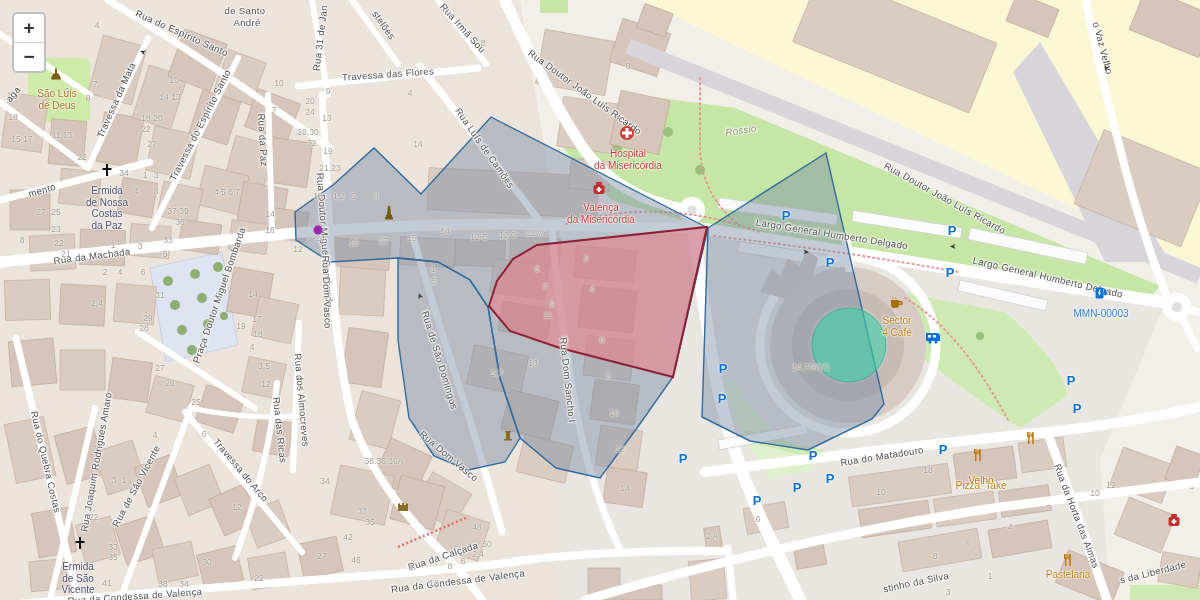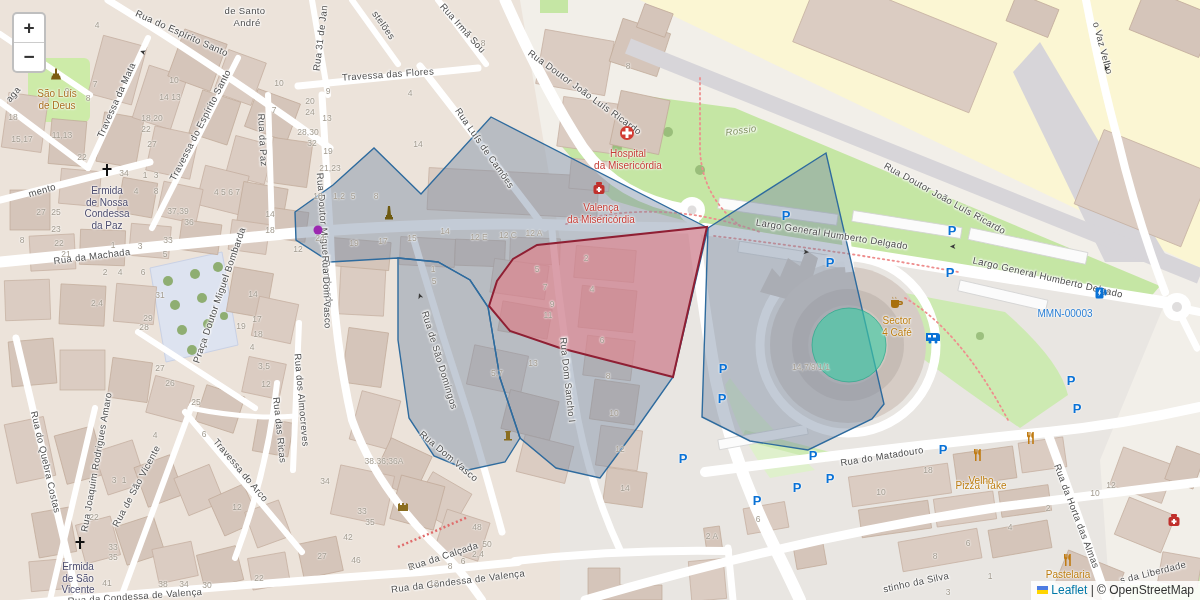--- a/index.html
+++ b/index.html
@@ -314,21 +314,21 @@
       <div class="hn" style="left: 13px; top: 117px; transform: translate(-50%, -50%) rotate(0deg);">18</div>
       <div class="hn" style="left: 82px; top: 157px; transform: translate(-50%, -50%) rotate(0deg);">22</div>
       <div class="hn" style="left: 41px; top: 212px; transform: translate(-50%, -50%) rotate(0deg);">27</div>
       <div class="hn" style="left: 56px; top: 212px; transform: translate(-50%, -50%) rotate(0deg);">25</div>
       <div class="hn" style="left: 56px; top: 229px; transform: translate(-50%, -50%) rotate(0deg);">23</div>
       <div class="hn" style="left: 145px; top: 175px; transform: translate(-50%, -50%) rotate(0deg);">1</div>
       <div class="hn" style="left: 156px; top: 175px; transform: translate(-50%, -50%) rotate(0deg);">3</div>
       <div class="hn" style="left: 136px; top: 191px; transform: translate(-50%, -50%) rotate(0deg);">4</div>
       <div class="hn" style="left: 156px; top: 191px; transform: translate(-50%, -50%) rotate(0deg);">8</div>
       <div class="hn" style="left: 178px; top: 211px; transform: translate(-50%, -50%) rotate(0deg);">37,39</div>
-      <div class="hn" style="left: 189px; top: 222px; transform: translate(-50%, -50%) rotate(0deg);">36</div>
+      <div class="hn" style="left: 180px; top: 222px; transform: translate(-50%, -50%) rotate(0deg);">36</div>
       <div class="hn" style="left: 227px; top: 192px; transform: translate(-50%, -50%) rotate(0deg);">4 5 6 7</div>
       <div class="hn" style="left: 279px; top: 83px; transform: translate(-50%, -50%) rotate(0deg);">10</div>
       <div class="hn" style="left: 310px; top: 101px; transform: translate(-50%, -50%) rotate(0deg);">20</div>
       <div class="hn" style="left: 310px; top: 112px; transform: translate(-50%, -50%) rotate(0deg);">24</div>
       <div class="hn" style="left: 274px; top: 110px; transform: translate(-50%, -50%) rotate(0deg);">7</div>
       <div class="hn" style="left: 327px; top: 118px; transform: translate(-50%, -50%) rotate(0deg);">13</div>
       <div class="hn" style="left: 308px; top: 132px; transform: translate(-50%, -50%) rotate(0deg);">28,30</div>
       <div class="hn" style="left: 312px; top: 143px; transform: translate(-50%, -50%) rotate(0deg);">32</div>
       <div class="hn" style="left: 328px; top: 151px; transform: translate(-50%, -50%) rotate(0deg);">19</div>
       <div class="hn" style="left: 330px; top: 168px; transform: translate(-50%, -50%) rotate(0deg);">21,23</div>
@@ -382,39 +382,39 @@
       <div class="hn" style="left: 463px; top: 561px; transform: translate(-50%, -50%) rotate(0deg);">6</div>
       <div class="hn" style="left: 450px; top: 566px; transform: translate(-50%, -50%) rotate(0deg);">8</div>
       <div class="hn" style="left: 107px; top: 583px; transform: translate(-50%, -50%) rotate(0deg);">41</div>
       <div class="hn" style="left: 113px; top: 547px; transform: translate(-50%, -50%) rotate(0deg);">33</div>
       <div class="hn" style="left: 113px; top: 557px; transform: translate(-50%, -50%) rotate(0deg);">35</div>
       <div class="hn" style="left: 94px; top: 517px; transform: translate(-50%, -50%) rotate(0deg);">22</div>
       <div class="hn" style="left: 114px; top: 480px; transform: translate(-50%, -50%) rotate(0deg);">3</div>
       <div class="hn" style="left: 124px; top: 480px; transform: translate(-50%, -50%) rotate(0deg);">1</div>
       <div class="hn" style="left: 163px; top: 584px; transform: translate(-50%, -50%) rotate(0deg);">38</div>
       <div class="hn" style="left: 184px; top: 584px; transform: translate(-50%, -50%) rotate(0deg);">34</div>
-      <div class="hn" style="left: 207px; top: 585px; transform: translate(-50%, -50%) rotate(0deg); text-align: right;">30</div>
+      <div class="hn" style="left: 207px; top: 562px; transform: translate(-50%, -50%) rotate(0deg); text-align: right;">30</div>
       <div class="hn" style="left: 259px; top: 578px; transform: translate(-50%, -50%) rotate(0deg);">22</div>
       <div class="hn" style="left: 237px; top: 507px; transform: translate(-50%, -50%) rotate(0deg);">12</div>
       <div class="hn" style="left: 204px; top: 434px; transform: translate(-50%, -50%) rotate(0deg);">6</div>
       <div class="hn" style="left: 155px; top: 435px; transform: translate(-50%, -50%) rotate(0deg);">4</div>
       <div class="hn" style="left: 22px; top: 240px; transform: translate(-50%, -50%) rotate(0deg);">8</div>
       <div class="hn" style="left: 59px; top: 243px; transform: translate(-50%, -50%) rotate(0deg);">22</div>
       <div class="hn" style="left: 66px; top: 254px; transform: translate(-50%, -50%) rotate(0deg);">21</div>
       <div class="hn" style="left: 113px; top: 245px; transform: translate(-50%, -50%) rotate(0deg);">1</div>
       <div class="hn" style="left: 140px; top: 246px; transform: translate(-50%, -50%) rotate(0deg);">3</div>
       <div class="hn" style="left: 168px; top: 240px; transform: translate(-50%, -50%) rotate(0deg);">33</div>
       <div class="hn" style="left: 165px; top: 254px; transform: translate(-50%, -50%) rotate(0deg);">5</div>
       <div class="hn" style="left: 105px; top: 272px; transform: translate(-50%, -50%) rotate(0deg);">2</div>
       <div class="hn" style="left: 120px; top: 272px; transform: translate(-50%, -50%) rotate(0deg);">4</div>
       <div class="hn" style="left: 143px; top: 272px; transform: translate(-50%, -50%) rotate(0deg);">6</div>
       <div class="hn" style="left: 160px; top: 295px; transform: translate(-50%, -50%) rotate(0deg);">31</div>
       <div class="hn" style="left: 97px; top: 303px; transform: translate(-50%, -50%) rotate(0deg);">2,4</div>
       <div class="hn" style="left: 148px; top: 318px; transform: translate(-50%, -50%) rotate(0deg); text-align: right;">29</div>
-      <div class="hn" style="left: 144px; top: 328px; transform: translate(-50%, -50%) rotate(0deg); font-family: Liberation Mono, monospace;">28</div>
+      <div class="hn" style="left: 144px; top: 328px; transform: translate(-50%, -50%) rotate(0deg);">28</div>
       <div class="hn" style="left: 160px; top: 368px; transform: translate(-50%, -50%) rotate(0deg);">27</div>
       <div class="hn" style="left: 170px; top: 383px; transform: translate(-50%, -50%) rotate(0deg);">26</div>
       <div class="hn" style="left: 196px; top: 402px; transform: translate(-50%, -50%) rotate(0deg);">25</div>
       <div class="hn" style="left: 253px; top: 294px; transform: translate(-50%, -50%) rotate(0deg);">14</div>
       <div class="hn" style="left: 257px; top: 319px; transform: translate(-50%, -50%) rotate(0deg);">17</div>
       <div class="hn" style="left: 258px; top: 334px; transform: translate(-50%, -50%) rotate(0deg);">18</div>
       <div class="hn" style="left: 241px; top: 326px; transform: translate(-50%, -50%) rotate(0deg);">19</div>
       <div class="hn" style="left: 252px; top: 347px; transform: translate(-50%, -50%) rotate(0deg);">4</div>
       <div class="hn" style="left: 264px; top: 366px; transform: translate(-50%, -50%) rotate(0deg);">3,5</div>
       <div class="hn" style="left: 266px; top: 384px; transform: translate(-50%, -50%) rotate(0deg);">12</div>
@@ -453,21 +453,21 @@
       <span class="icn" style="left: 56px; top: 75px; position: absolute; transform: translate(-50%, -50%);"><svg width="12" height="15" viewBox="0 0 12 15">
           <path d="M5 1h2v5H5zM3 6h6v2H3zM2 8h8l1 4H1z" fill="#7c5d12"></path>
         </svg></span>
       <div class="poi" style="left: 57px; top: 93px; transform: translate(-50%, -50%) rotate(0deg); color: rgb(168, 111, 31);">São Luís</div>
       <div class="poi" style="left: 57px; top: 104.5px; transform: translate(-50%, -50%) rotate(0deg); color: rgb(168, 111, 31);">de Deus</div>
       <span class="icn" style="left: 107px; top: 170px; position: absolute; transform: translate(-50%, -50%);"><svg width="11" height="14" viewBox="0 0 11 14">
           <path d="M4.5 1h2v4H10v2H6.5v6h-2V7H1V5h3.5z" fill="#111"></path>
         </svg></span>
       <div class="poi" style="left: 107px; top: 190px; transform: translate(-50%, -50%) rotate(0deg); color: rgb(76, 76, 110);">Ermida</div>
       <div class="poi" style="left: 107px; top: 201.5px; transform: translate(-50%, -50%) rotate(0deg); color: rgb(76, 76, 110);">de Nossa</div>
-      <div class="poi" style="left: 107px; top: 213px; transform: translate(-50%, -50%) rotate(0deg); color: rgb(76, 76, 110);">Condessa</div>
+      <div class="poi" style="left: 107px; top: 213px; transform: translate(-50%, -50%) rotate(0deg); color: rgb(76, 76, 110);">Costas</div>
       <div class="poi" style="left: 107px; top: 224.5px; transform: translate(-50%, -50%) rotate(0deg); color: rgb(76, 76, 110);">da Paz</div>
       <span class="icn" style="left: 627px; top: 133px; position: absolute; transform: translate(-50%, -50%);"><svg width="16" height="16" viewBox="0 0 16 16">
           <circle cx="8" cy="8" r="7" fill="#d23b33"></circle>
           <path d="M6.5 3h3v3.5H13v3H9.5V13h-3V9.5H3v-3h3.5z" fill="#fff"></path>
         </svg></span>
       <div class="poi" style="left: 628px; top: 153px; transform: translate(-50%, -50%) rotate(0deg); color: rgb(196, 60, 53);">Hospital</div>
       <div class="poi" style="left: 628px; top: 164.5px; transform: translate(-50%, -50%) rotate(0deg); color: rgb(196, 60, 53);">da Misericórdia</div>
       <span class="icn" style="left: 599px; top: 188px; position: absolute; transform: translate(-50%, -50%);"><svg width="13" height="13" viewBox="0 0 13 13">
           <rect x="3.5" y="0.5" width="6" height="3" rx="1" fill="#c0302c"></rect>
           <rect x="1" y="3.5" width="11" height="9" rx="2" fill="#c0302c"></rect>
@@ -485,21 +485,21 @@
           <path d="M10 5h2a2 2 0 0 1 0 4h-2V7.5h2a.5.5 0 0 0 0-1h-2z" fill="#a8700d"></path>
           <path d="M3.5 0.5c0 1 1 1 1 2h-1zM6.5 0.5c0 1 1 1 1 2h-1z" fill="#a8700d"></path>
         </svg></span>
       <div class="poi" style="left: 897px; top: 320px; transform: translate(-50%, -50%) rotate(0deg); color: rgb(188, 125, 16);">Sector</div>
       <div class="poi" style="left: 897px; top: 331.5px; transform: translate(-50%, -50%) rotate(0deg); color: rgb(188, 125, 16);">4 Café</div>
       <span class="icn" style="left: 1101px; top: 293px; position: absolute; transform: translate(-50%, -50%);"><svg width="13" height="13" viewBox="0 0 13 13">
           <rect x="1" y="1" width="8" height="11" rx="1.5" fill="#0a72d6"></rect>
           <path d="M5.2 3 3.4 7h1.4l-.8 3 2.6-4H5.2l1-3z" fill="#fff"></path>
           <rect x="9.8" y="3" width="2.2" height="6" rx="1" fill="#0a72d6"></rect>
         </svg></span>
-      <div class="poi" style="left: 1065px; top: 313px; transform: translate(-50%, -50%) rotate(0deg); color: rgb(42, 127, 212);">MMN-00003</div>
+      <div class="poi" style="left: 1101px; top: 313px; transform: translate(-50%, -50%) rotate(0deg); color: rgb(42, 127, 212);">MMN-00003</div>
       <span class="icn" style="left: 978px; top: 455px; position: absolute; transform: translate(-50%, -50%);"><svg width="12" height="14" viewBox="0 0 12 14">
           <path d="M2 1v4a1.5 1.5 0 0 0 1 1.4V13h1.5V6.4A1.5 1.5 0 0 0 5.5 5V1H4.4v3.2h-.7V1zM8 1c-1 0-1.8 1.5-1.8 3.5 0 1.4.4 2.3 1 2.7V13h1.6V1z" fill="#c07b12"></path>
         </svg></span>
       <div class="poi" style="left: 981px; top: 485px; transform: translate(-50%, -50%) rotate(0deg); color: rgb(188, 125, 16);">Pizza  Take</div>
       <div class="poi" style="left: 981px; top: 479.5px; transform: translate(-50%, -50%) rotate(0deg); color: rgb(188, 125, 16);">Velho</div>
       <span class="icn" style="left: 1031px; top: 438px; position: absolute; transform: translate(-50%, -50%);"><svg width="12" height="14" viewBox="0 0 12 14">
           <path d="M2 1v4a1.5 1.5 0 0 0 1 1.4V13h1.5V6.4A1.5 1.5 0 0 0 5.5 5V1H4.4v3.2h-.7V1zM8 1c-1 0-1.8 1.5-1.8 3.5 0 1.4.4 2.3 1 2.7V13h1.6V1z" fill="#c07b12"></path>
         </svg></span>
       <span class="icn" style="left: 1068px; top: 560px; position: absolute; transform: translate(-50%, -50%);"><svg width="12" height="14" viewBox="0 0 12 14">
           <path d="M2 1v4a1.5 1.5 0 0 0 1 1.4V13h1.5V6.4A1.5 1.5 0 0 0 5.5 5V1H4.4v3.2h-.7V1zM8 1c-1 0-1.8 1.5-1.8 3.5 0 1.4.4 2.3 1 2.7V13h1.6V1z" fill="#c07b12"></path>
@@ -533,16 +533,13 @@
       <span class="icn" style="left: 508px; top: 435px; position: absolute; transform: translate(-50%, -50%);"><svg width="12" height="12" viewBox="0 0 12 12">
           <path d="M2 10h8v1.5H2zM4 4h4v6H4zM3 2h6L8 4H4z" fill="#8a6d1f"></path>
         </svg></span>
     </div>
 
   <div id="zoomctl">
     <a>+</a>
     <a>−</a>
   </div>
 
-  <div id="attrib">
-    <span class="flag"></span><a>Leaflet</a><span> | </span><span>© OpenStreetMap</span>
-  </div>
 </div>
 
 </body></html>

